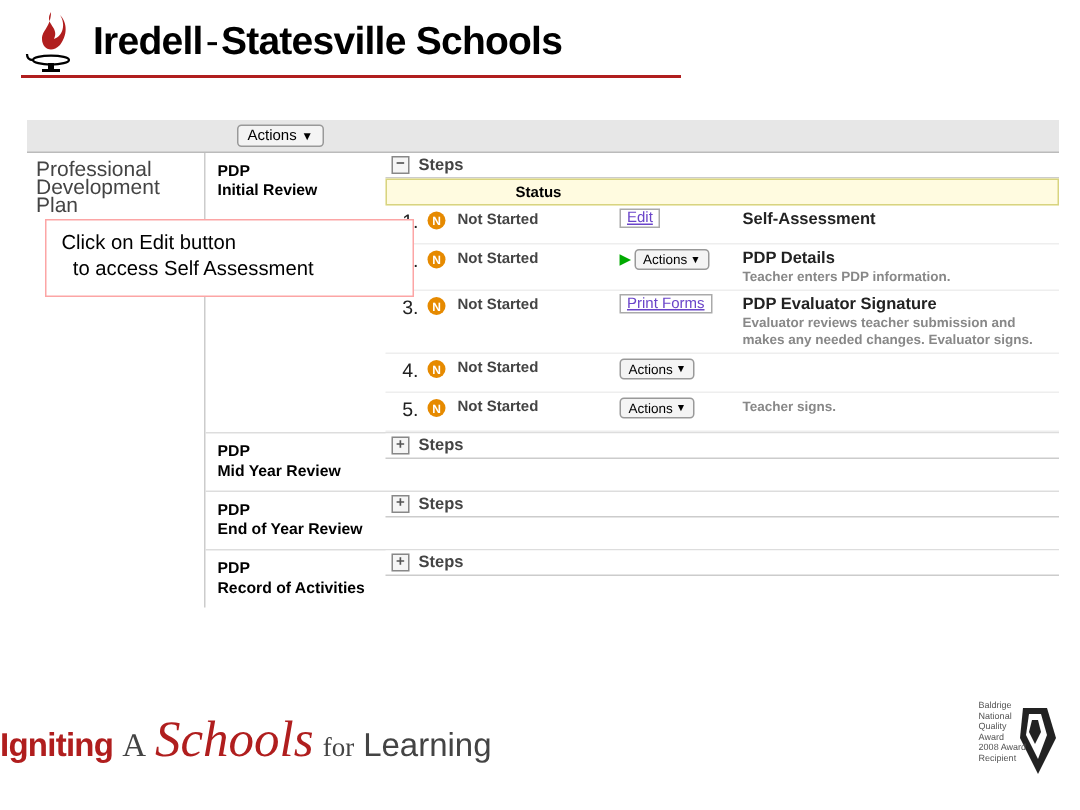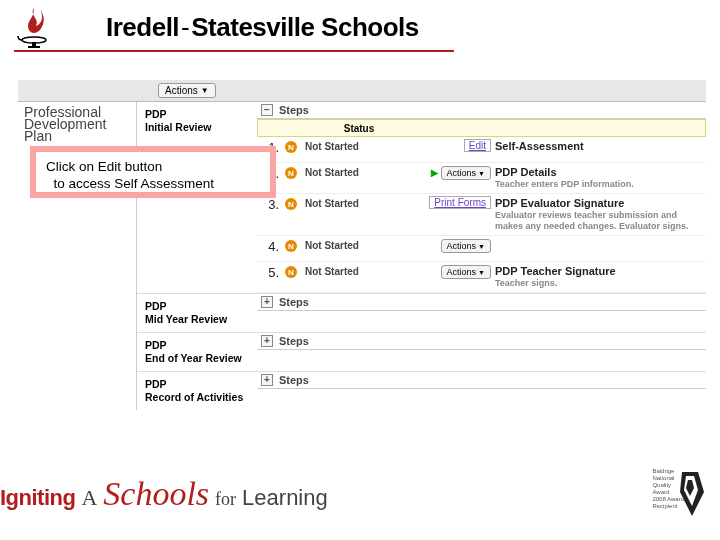--- a/index.html
+++ b/index.html
@@ -2,21 +2,21 @@
 <html><head>
 <meta charset="utf-8">
 <style>
   * { box-sizing: border-box; margin: 0; padding: 0; }
   body { font-family: Arial, Helvetica, sans-serif; width: 720px; height: 540px; background: #fff; position: relative; }
 
   
   .header { display: flex; align-items: center; padding: 6px 14px 2px 14px; }
   .logo-flame { width: 40px; height: 42px; position: relative; margin-right: 8px; }
   .logo-flame svg { width: 100%; height: 100%; }
-  .logo-text { font-size: 26px; font-weight: bold; letter-spacing: -0.5px; margin-left: 44px; }
+  .logo-text { font-size: 26px; font-weight: bold; letter-spacing: -0.5px; }
   .logo-text .dash { font-weight: normal; padding: 0 2px; }
   .header-underline { border-bottom: 2px solid #b01e1e; margin: 0 14px 6px 14px; width: 440px; }
 
   
   .app { position: absolute; left: 18px; top: 80px; width: 688px; }
   .toolbar { display: flex; align-items: center; background: #e7e7e7; border-bottom: 1px solid #bbb; height: 22px; padding-left: 140px; gap: 6px; }
   .actions-btn { background: #f4f4f4; border: 1px solid #999; border-radius: 3px; font-size: 10px; padding: 1px 6px; display: inline-flex; align-items: center; cursor: pointer; }
   .actions-btn .tri { margin-left: 3px; font-size: 8px; }
   .breadcrumb { font-size: 11px; font-weight: bold; color: #555; }
 
@@ -38,31 +38,31 @@
   .col-ico { width: 18px; }
   .col-status { flex: 0 0 110px; text-align: center; font-weight: bold; }
   .col-action { flex: 0 0 78px; }
   .col-step { flex: 1; text-align: center; font-weight: bold; }
 
   .step-row { display: flex; border-bottom: 1px solid #eee; padding: 3px 0; font-size: 10px; align-items: flex-start; min-height: 26px; }
   .step-row .col-num { font-size: 13px; text-align: right; padding-right: 6px; color: #222; }
   .step-row .col-ico { padding-top: 1px; }
   .dot { width: 12px; height: 12px; border-radius: 50%; background: #e68a00; color: #fff; font-size: 8px; font-weight: bold; display: flex; align-items: center; justify-content: center; }
   .step-row .col-status { text-align: left; padding-left: 2px; color: #444; padding-top: 1px; }
-  .step-row .col-action { padding-top: 0; text-align: right; }
+  .step-row .col-action { padding-top: 0; }
   .mini-btn { background: #f4f4f4; border: 1px solid #999; border-radius: 3px; font-size: 9px; padding: 0 5px; display: inline-flex; align-items: center; cursor: pointer; height: 14px; }
   .mini-btn .tri { margin-left: 2px; font-size: 7px; }
   .edit-link { color: #6a44c9; font-size: 10px; text-decoration: underline; cursor: pointer; border: 1px solid #aaa; padding: 0 4px; background: #fff; }
   .green-arrow { color: #0a0; font-size: 10px; margin-right: 2px; }
   .step-row .col-step { text-align: left; padding-left: 4px; }
   .step-title { font-size: 11px; font-weight: bold; color: #222; }
   .step-desc { font-size: 9px; color: #888; margin-top: 1px; line-height: 11px; filter: blur(0.3px); }
 
   
-  .callout { position: absolute; left: 30px; top: 146px; width: 246px; height: 52px; background: #fff; border: 6px solid #fca5a5; padding: 6px 10px; font-size: 13.5px; line-height: 17px; z-index: 5; }
+  .callout { position: absolute; left: 30px; top: 146px; width: 246px; height: 52px; background: #fff; border: 1px solid #fca5a5; padding: 6px 10px; font-size: 13.5px; line-height: 17px; z-index: 5; }
 
   
   .footer { position: absolute; left: 0; bottom: 18px; width: 720px; display: flex; align-items: center; justify-content: space-between; gap: 14px; }
   .tagline { font-size: 22px; display: flex; align-items: baseline; gap: 6px; }
   .tagline .igniting { color: #b01e1e; font-family: 'Trebuchet MS', sans-serif; font-weight: 600; letter-spacing: -0.5px; }
   .tagline .a { color: #444; font-family: Georgia, serif; }
   .tagline .passion { color: #b01e1e; font-family: 'Brush Script MT', cursive; font-style: italic; font-size: 34px; }
   .tagline .for { color: #444; font-family: Georgia, serif; font-size: 18px; }
   .tagline .learning { color: #444; font-family: 'Trebuchet MS', sans-serif; font-size: 22px; }
   .award-badge { width: 56px; height: 56px; }
@@ -170,21 +170,20 @@
               <div class="col-num">5.</div>
               <div class="col-ico">
                 <div class="dot">N</div>
               </div>
               <div class="col-status">Not Started</div>
               <div class="col-action"><span class="mini-btn">
                   <span>Actions</span>
                   <span class="tri">▼</span>
                 </span></div>
               <div class="col-step">
-                <div class="step-title">PDP Teacher Signature</div>
                 <div class="step-desc">Teacher signs.</div>
               </div>
             </div>
           </div>
         </div>
         <div class="section">
           <div class="section-left"><span>PDP</span><br><span>Mid Year Review</span></div>
           <div class="section-right">
             <div class="steps-header">
               <span class="collapse-box">+</span>

